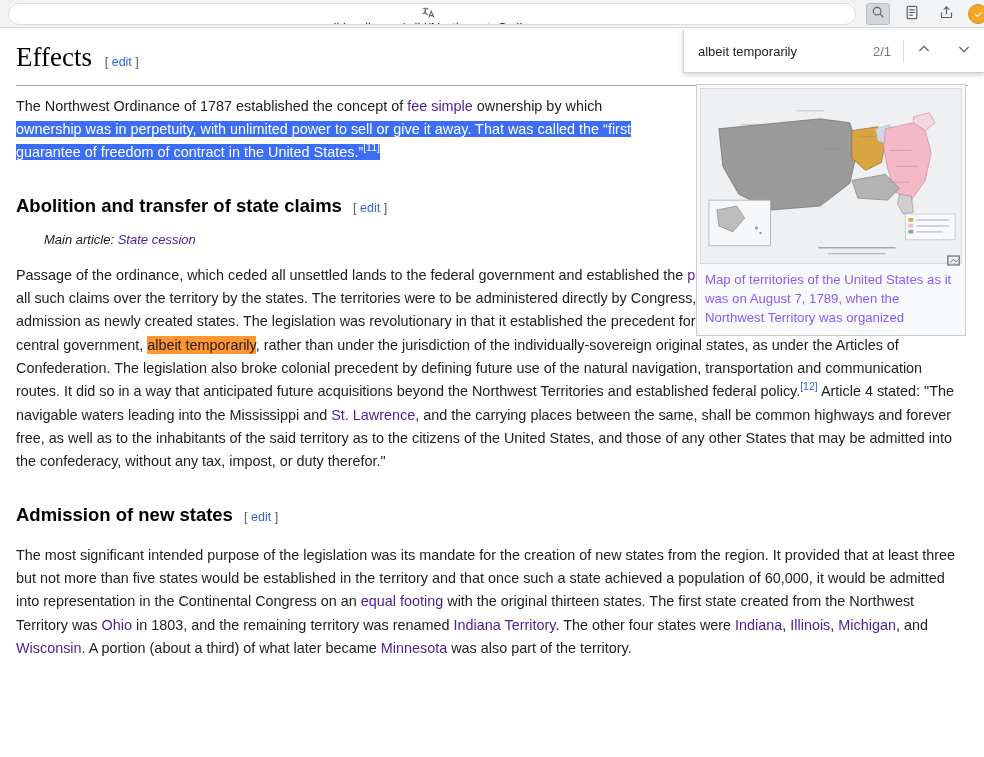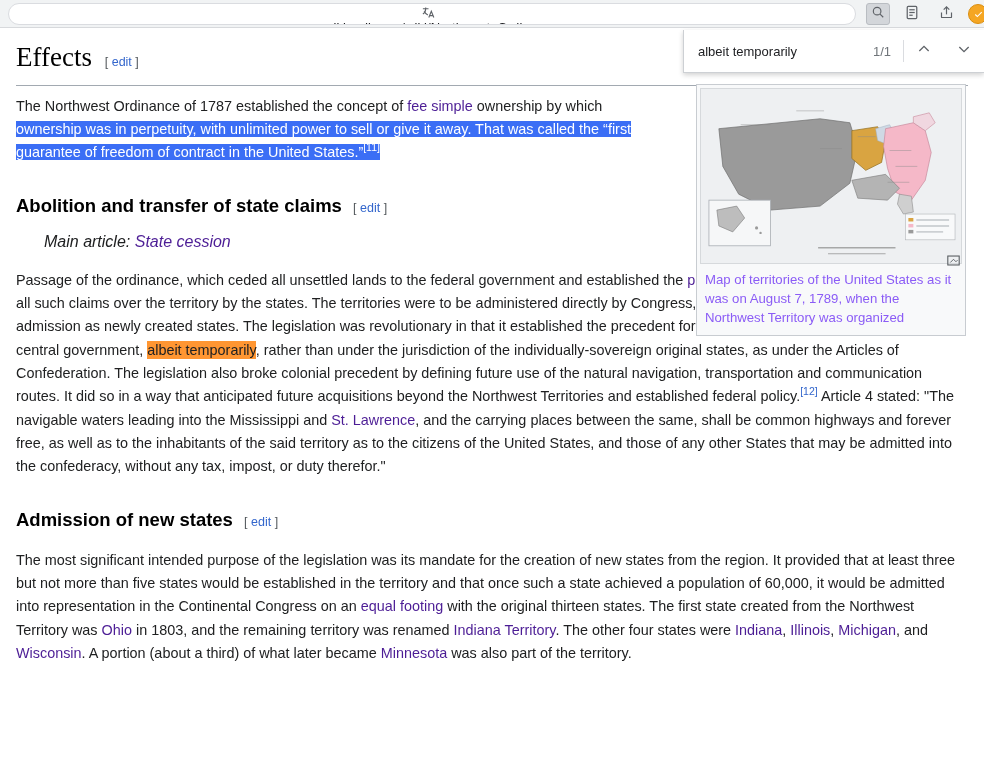--- a/index.html
+++ b/index.html
@@ -195,21 +195,21 @@
   .sel a, .sel sup a { color: #ffffff; }
   .hl-find {
     background: #ff9632;
     color: #202122;
     padding: 1px 0;
   }
   .hatnote {
     margin: 6px 0 0 0;
     padding-left: 28px;
     font-style: italic;
-    font-size: 16px;
+    font-size: 13px;
     color: #202122;
   }
 
   
   .thumb {
     position: absolute;
     right: 18px;
     top: 56px;
     width: 270px;
     background: #f8f9fa;
@@ -402,21 +402,21 @@
           <path d="M4 9l4-4 3 3 2-2" stroke-width="1.1"></path>
         </svg>
       </span>
       <span>Map of territories of the United States as it was on August 7, 1789, when the Northwest Territory was organized</span>
     </div>
   </div>
 </div>
 
 <div class="find-bar">
   <span class="find-query">albeit temporarily</span>
-  <span class="find-count">1/1</span>
+  <span class="find-count">2/1</span>
   <span class="find-divider"></span>
   <span class="find-nav">
     <span>
       <svg width="16" height="16" viewBox="0 0 24 24" fill="none" stroke="currentColor" stroke-width="2">
         <path d="M5 15l7-7 7 7"></path>
       </svg>
     </span>
   </span>
   <span class="find-nav">
     <span>

